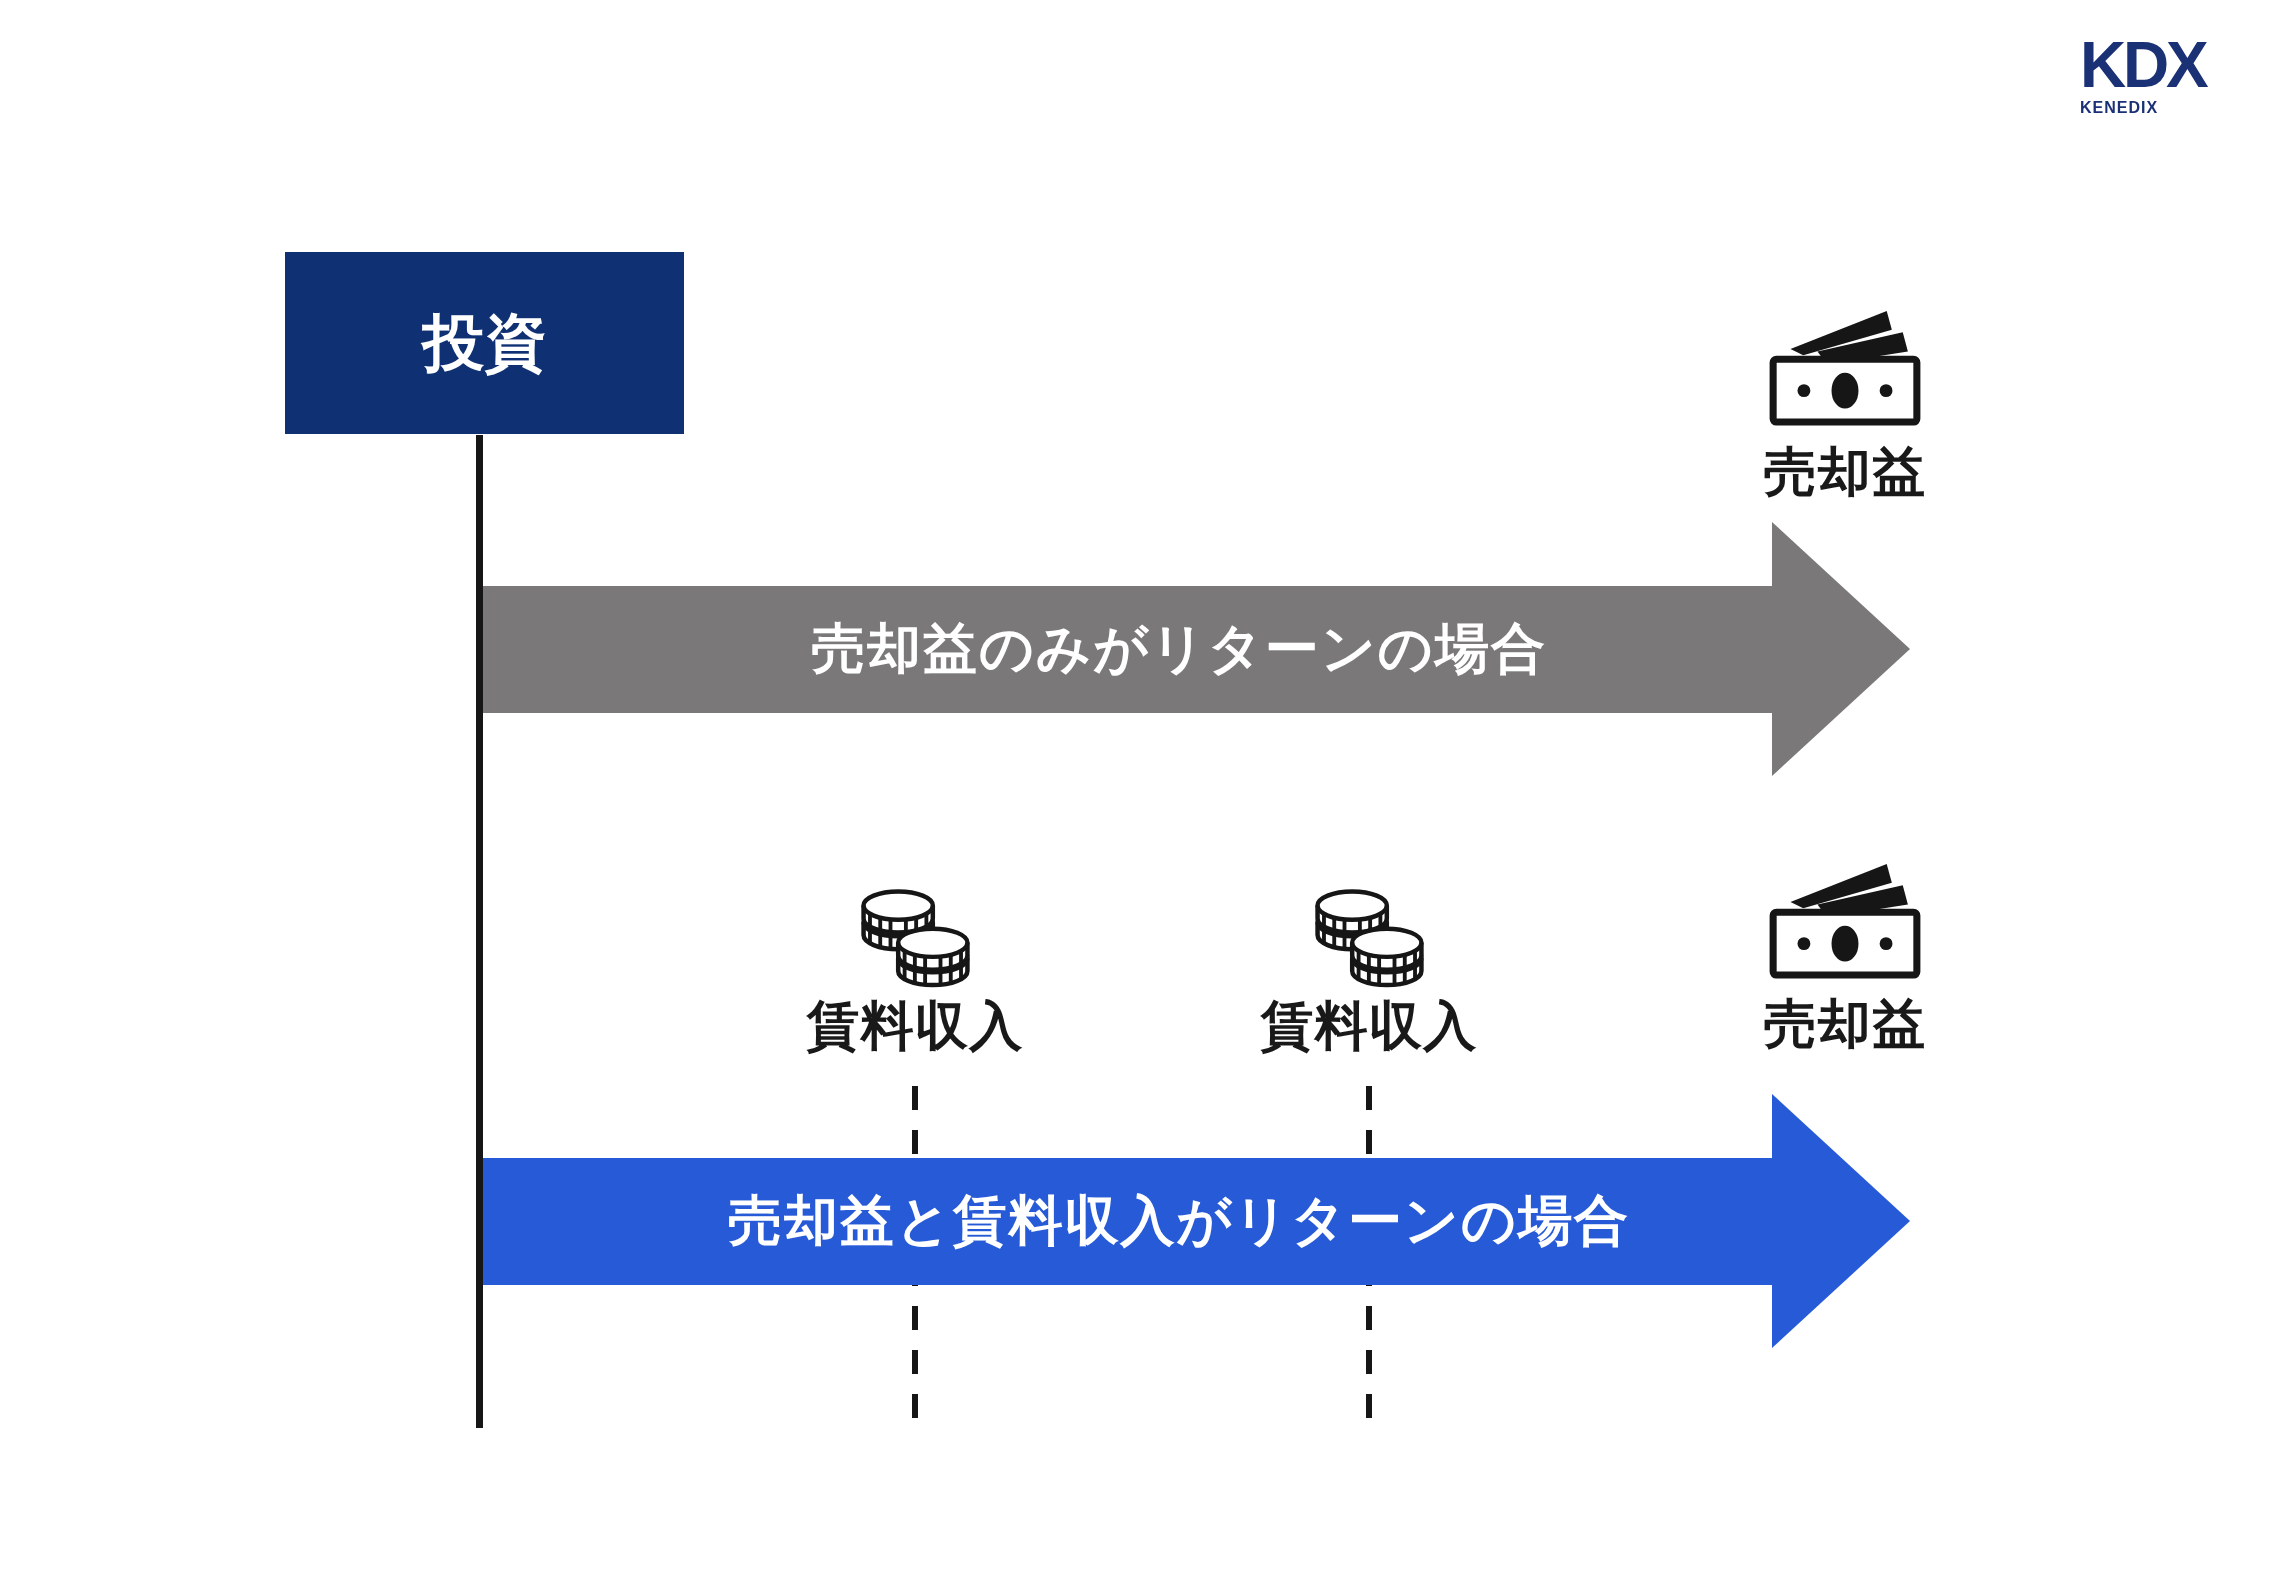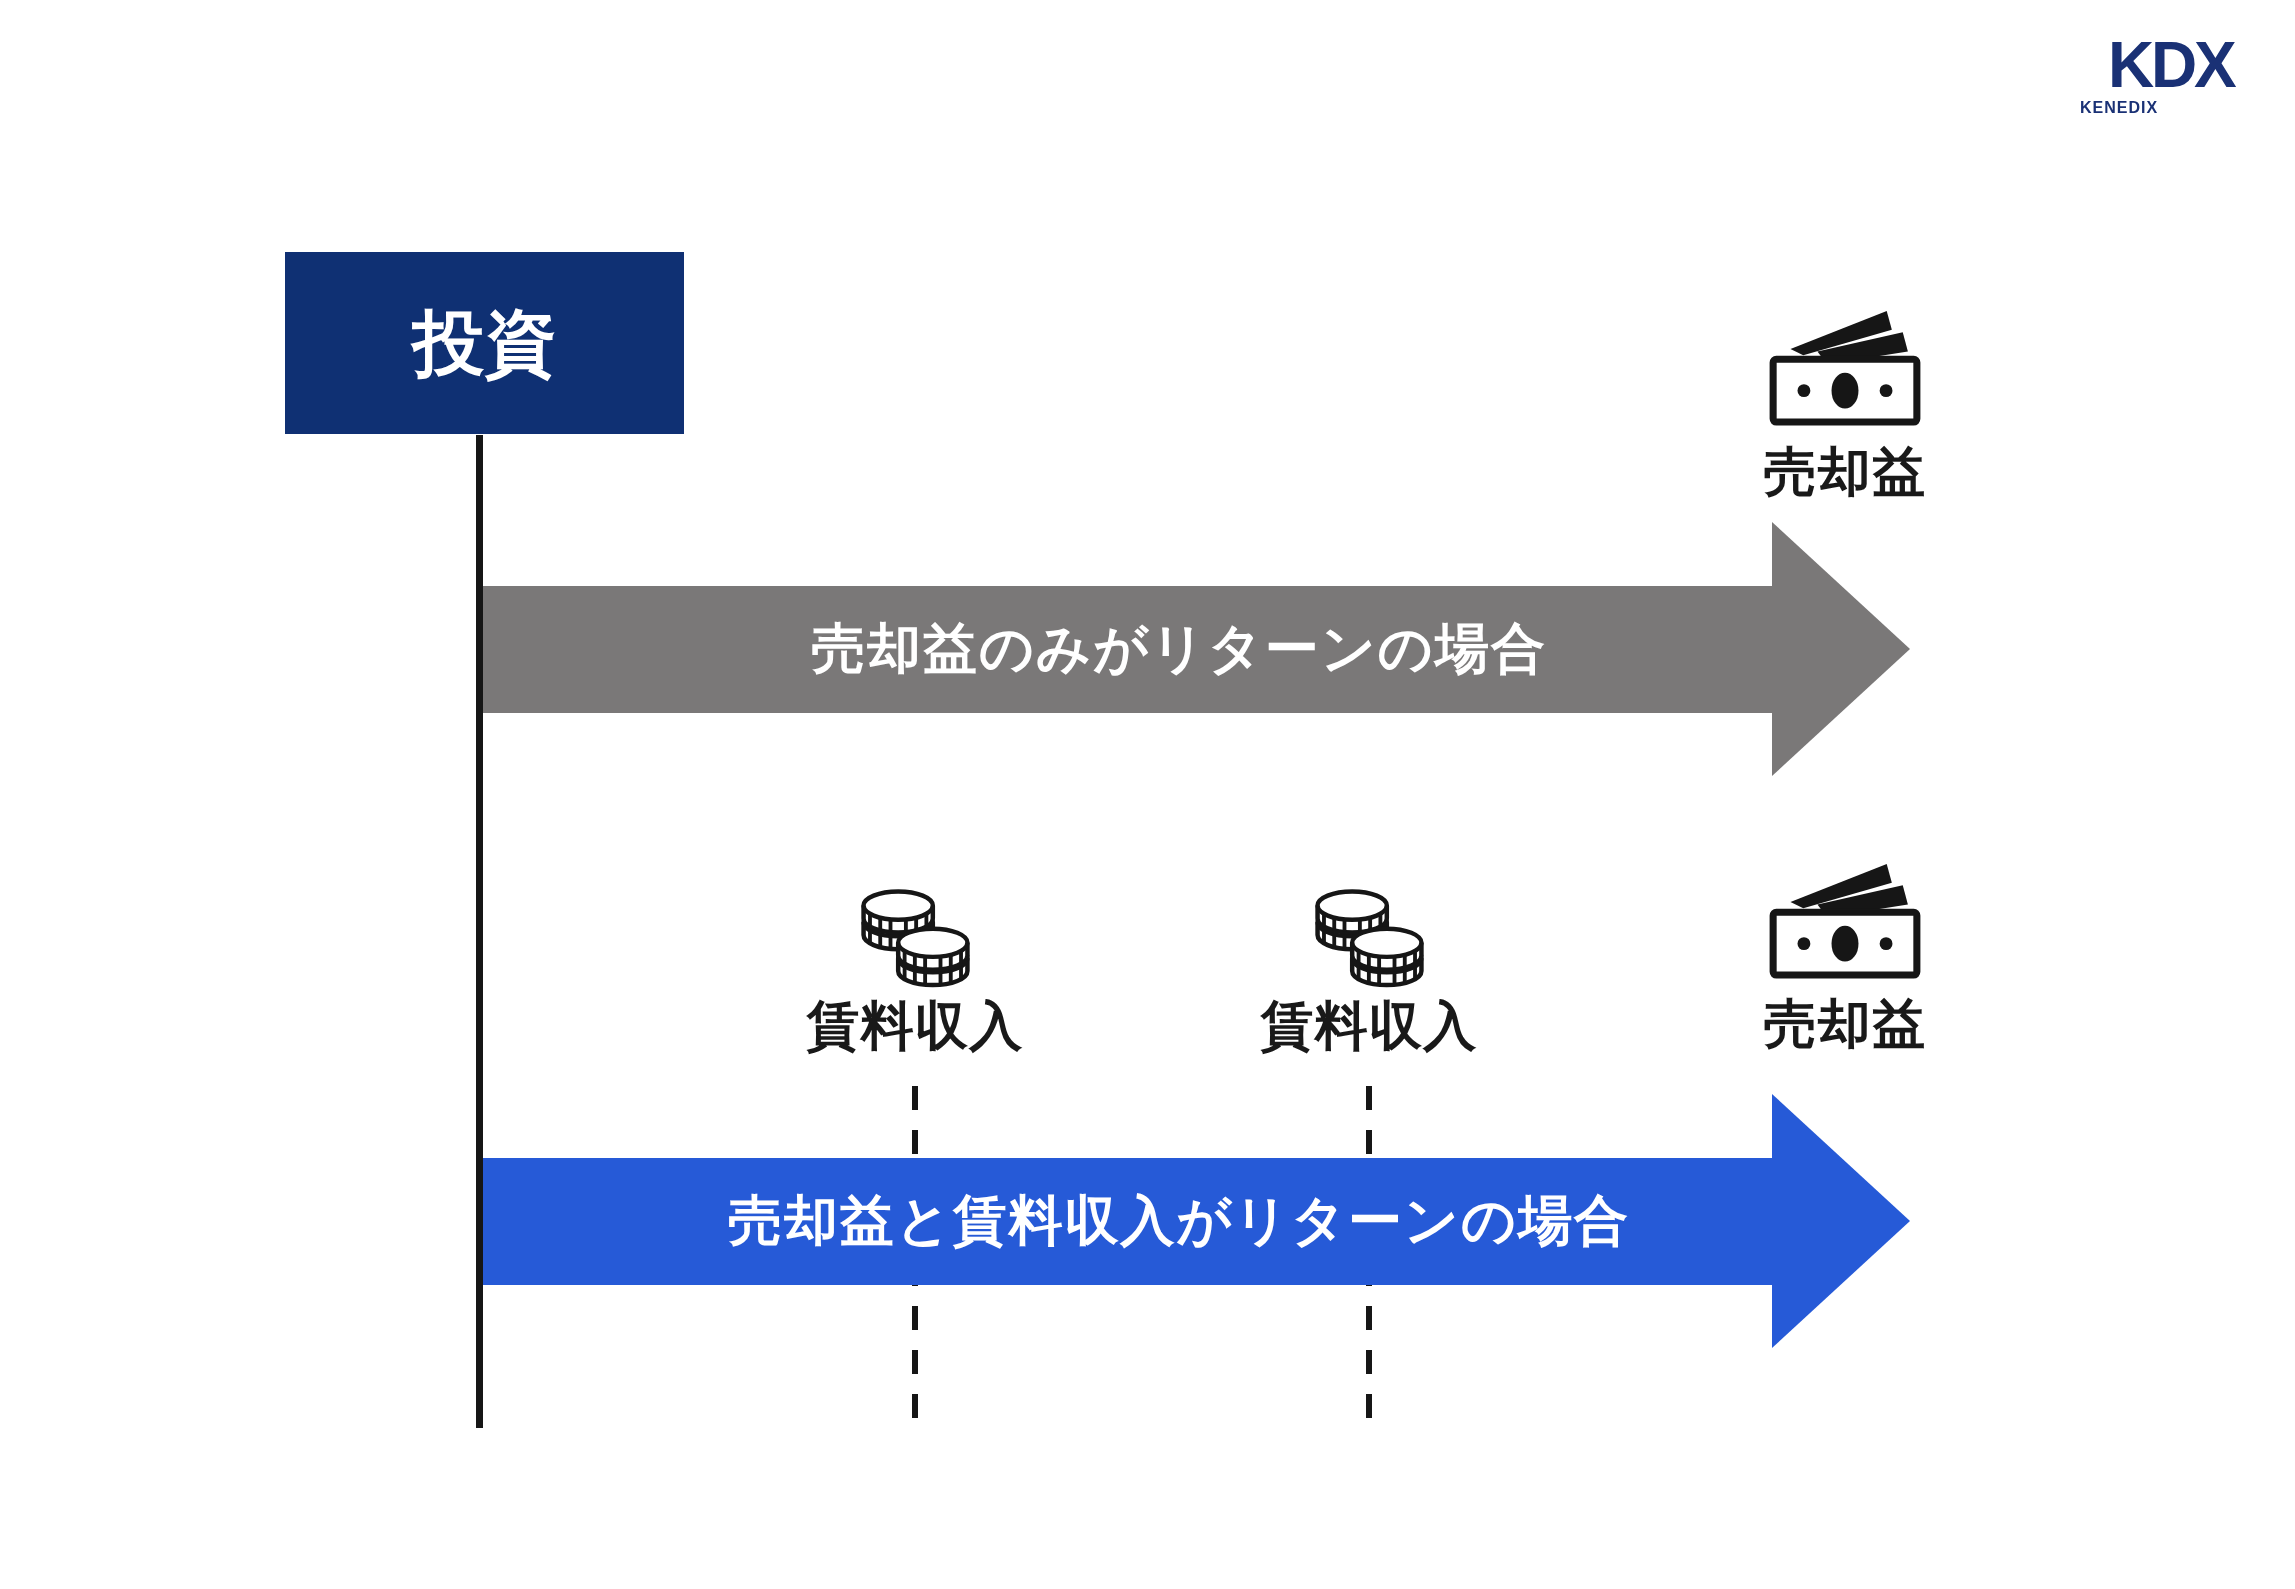--- a/index.html
+++ b/index.html
@@ -12,27 +12,27 @@
     --white:#ffffff;
     --bg:#ffffff;
   }
   *{margin:0;padding:0;box-sizing:border-box;}
   html,body{width:2295px;height:1589px;background:var(--bg);
     font-family:"Liberation Sans","DejaVu Sans",sans-serif;}
   .canvas{position:relative;width:2295px;height:1589px;overflow:hidden;background:var(--bg);}
 
   
   .logo{position:absolute;left:2080px;top:33px;width:167px;color:var(--logo_navy);}
-  .logo-main{font-size:64px;font-weight:bold;letter-spacing:-3.2px;line-height:1;margin-left:28px;}
+  .logo-main{font-size:64px;font-weight:bold;letter-spacing:-3.2px;line-height:1;}
   .logo-sub{font-size:16px;font-weight:bold;letter-spacing:1px;line-height:1;margin-top:2.6px;}
 
   
   .start-box{position:absolute;left:285px;top:252px;width:399px;height:182px;
     background:var(--navy);color:var(--white);display:flex;flex-direction:column;
-    align-items:center;justify-content:center;font-size:72px;font-weight:bold;line-height:1.42;}
+    align-items:center;justify-content:center;font-size:62px;font-weight:bold;line-height:1.42;}
 
   
   .v-line{position:absolute;left:476px;top:435px;width:7px;height:993px;background:var(--ink);}
 
   
   .dash{position:absolute;top:1086px;width:5.8px;height:344px;
     background:repeating-linear-gradient(to bottom,var(--ink) 0 24.4px,transparent 24.4px 44px);}
   .dash-1{left:912px;}
   .dash-2{left:1366px;}
 

